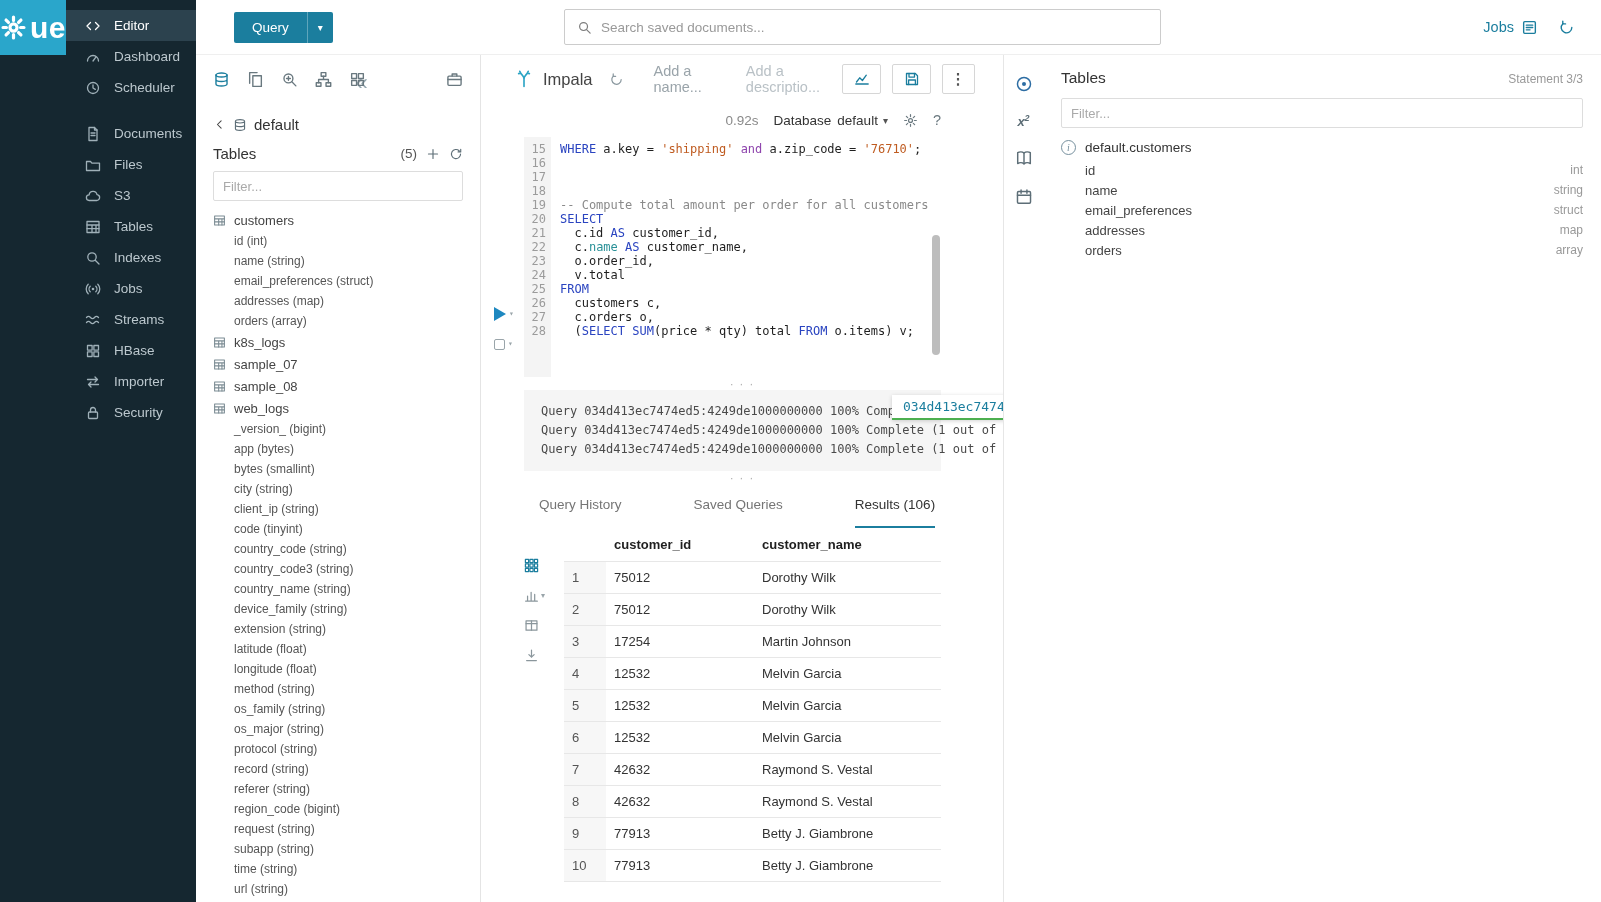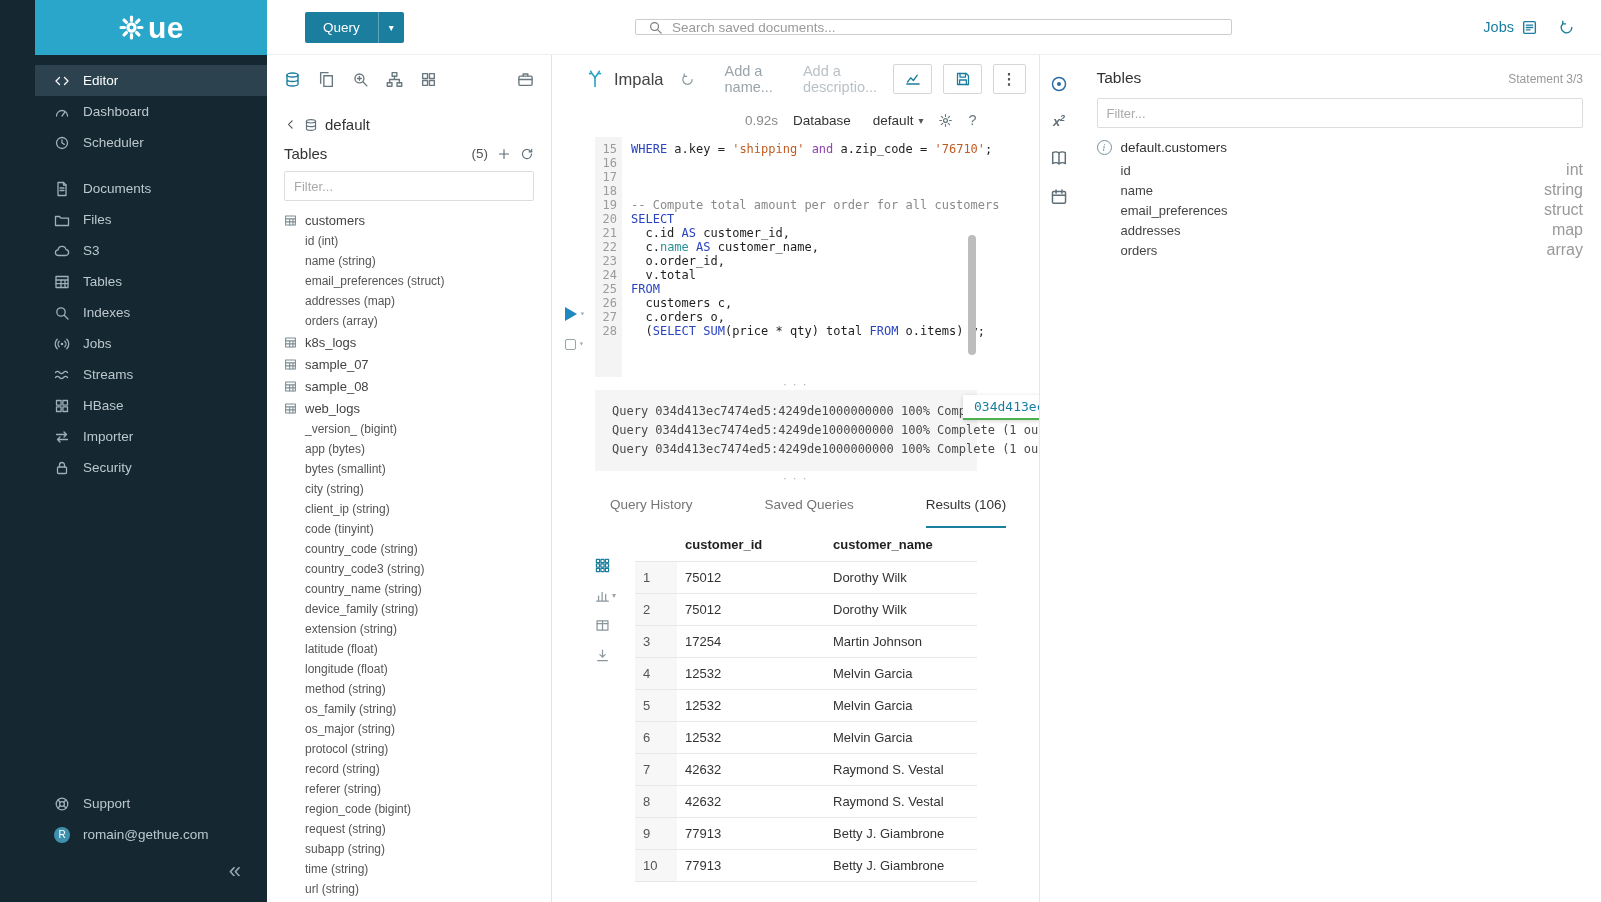--- a/index.html
+++ b/index.html
@@ -4,41 +4,41 @@
 <style>
   *{margin:0;padding:0;box-sizing:border-box;}
   html,body{width:1601px;height:902px;overflow:hidden;background:#fff;
     font-family:"Liberation Sans",sans-serif;font-size:13px;color:#333;}
   svg{display:block;}
   .icon svg{width:16px;height:16px;}
 
   .app{display:flex;height:100%;}
 
   
-  .sidebar{width:267px;flex-shrink:0;background:var(--sidebar-bg,#152730);color:#b9c6cd;display:flex;flex-direction:column;padding-left:35px;}
+  .sidebar{width:196px;flex-shrink:0;background:var(--sidebar-bg,#152730);color:#b9c6cd;display:flex;flex-direction:row;}
   .logo{height:55px;background:var(--brand,#2aa6cb);display:flex;align-items:center;justify-content:center;gap:3px;color:#fff;cursor:pointer;}
   .logo .icon svg{width:27px;height:27px;stroke-width:1.9;}
   .logo-text{font-size:30px;font-weight:bold;letter-spacing:.5px;line-height:1;}
   .nav{padding-top:10px;flex:1;}
   .nav-item{display:flex;align-items:center;gap:13px;height:31px;padding:0 19px;font-size:13.5px;color:#bcc8ce;cursor:pointer;white-space:nowrap;}
   .nav-item .icon{width:16px;flex-shrink:0;color:#9fb0b8;}
   .nav-item.active{background:var(--sidebar-active-bg,#2c424e);color:#fff;}
   .nav-item.active .icon{color:#fff;}
   .nav-gap{height:15px;}
   .sidebar-footer{padding-bottom:6px;}
   .avatar{width:16px;height:16px;border-radius:50%;background:#3f8fae;color:#fff;font-size:10px;display:flex;align-items:center;justify-content:center;flex-shrink:0;}
   .collapse{text-align:right;padding:10px 26px 14px;font-size:22px;color:#94a6af;cursor:pointer;line-height:1;}
 
   
   .main{flex:1;display:flex;flex-direction:column;min-width:0;}
   .topbar{height:55px;flex-shrink:0;display:flex;align-items:center;padding:0 26px 0 38px;border-bottom:1px solid #efefef;position:relative;background:#fff;}
   .query-btn{display:flex;align-items:stretch;height:31px;background:var(--accent,#1b7e9e);color:#fff;border-radius:2px;overflow:hidden;cursor:pointer;}
   .qb-label{display:flex;align-items:center;padding:0 18px;font-size:13.5px;}
   .qb-caret{display:flex;align-items:center;padding:0 10px;border-left:1px solid rgba(255,255,255,.3);font-size:10px;}
-  .search-box{position:absolute;left:368px;width:597px;height:16px;border:1px solid #ccc;border-radius:2px;display:flex;align-items:center;gap:9px;padding:0 12px;background:#fff;}
+  .search-box{position:absolute;left:368px;width:597px;height:36px;border:1px solid #ccc;border-radius:2px;display:flex;align-items:center;gap:9px;padding:0 12px;background:#fff;}
   .search-box .icon{color:#7d7d7d;}
   .search-box .icon svg{width:15px;height:15px;}
   .search-box input{border:none;outline:none;flex:1;font-size:13.5px;font-family:inherit;color:#333;background:transparent;}
   .search-box input::placeholder{color:#999;}
   .top-right{margin-left:auto;display:flex;align-items:center;gap:20px;color:var(--accent,#1b7e9e);}
   .jobs-link{display:flex;align-items:center;gap:7px;font-size:14.5px;cursor:pointer;}
   .jobs-link .icon svg,.top-right .hist svg{width:17px;height:17px;}
   .top-right .hist{cursor:pointer;}
 
   .content{flex:1;display:flex;min-height:0;}
@@ -79,21 +79,21 @@
   .ed-hist{color:#8a989f;cursor:pointer;}
   .ed-hist svg{width:15px;height:15px;}
   .ed-name{color:#9aa4aa;font-size:14.5px;margin-left:14px;cursor:text;}
   .ed-desc{color:#b9c1c6;font-size:14.5px;margin-left:14px;cursor:text;}
   .ed-actions{margin-left:auto;display:flex;gap:11px;align-items:center;}
   .ed-btn{width:39px;height:30px;border:1px solid #d6d6d6;border-radius:2px;background:#fff;display:flex;align-items:center;justify-content:center;color:var(--accent,#1b7e9e);cursor:pointer;}
   .ed-btn svg{width:16px;height:16px;}
   .ed-btn.kebab{width:33px;color:#555;font-size:15px;font-weight:bold;letter-spacing:1px;}
   .ed-toolbar{height:34px;flex-shrink:0;display:flex;align-items:center;justify-content:flex-end;gap:15px;padding-right:62px;font-size:13.5px;}
   .exec-time{color:#8a8a8a;}
-  .db-select{display:flex;align-items:center;gap:22px;color:#333;}
+  .db-select{display:flex;align-items:center;gap:6px;color:#333;}
   .db-select .val{display:flex;align-items:center;gap:5px;cursor:pointer;}
   .db-select .caret{font-size:10px;color:#555;}
   .ed-toolbar .icon{color:#6c7a81;cursor:pointer;}
   .ed-toolbar .icon svg{width:15px;height:15px;}
   .help-q{color:#6c7a81;font-size:14.5px;cursor:pointer;}
 
   .code-area{height:240px;flex-shrink:0;display:flex;position:relative;font-family:"DejaVu Sans Mono",monospace;font-size:12px;line-height:14px;}
   .exec-rail{width:43px;flex-shrink:0;position:relative;}
   .play-btn{position:absolute;left:13px;top:170px;display:flex;align-items:center;cursor:pointer;}
   .tri{width:0;height:0;border-left:12px solid var(--play-blue,#1e88c0);border-top:7px solid transparent;border-bottom:7px solid transparent;}
@@ -149,21 +149,21 @@
   .fx-icon{font-size:13px;font-style:italic;font-weight:bold;color:#5d6e77;cursor:pointer;line-height:1;}
   .fx-icon sup{font-size:9px;}
   .right-panel{flex:1;min-width:0;padding:14px 18px;overflow:hidden;}
   .rp-head{display:flex;align-items:baseline;justify-content:space-between;margin-bottom:11px;}
   .rp-title{font-size:15.5px;color:#333;}
   .rp-statement{font-size:12px;color:#999;}
   .rp-table-row{display:flex;align-items:center;gap:9px;height:26px;margin-top:6px;font-size:13.5px;color:#333;cursor:pointer;}
   .info-badge{width:15px;height:15px;border-radius:50%;border:1px solid #76909e;color:#76909e;font-size:10px;font-style:italic;font-family:"Liberation Serif",serif;display:flex;align-items:center;justify-content:center;flex-shrink:0;}
   .rp-col-row{display:flex;align-items:center;height:20px;padding-left:24px;font-size:13px;cursor:pointer;}
   .rp-col-name{color:#444;}
-  .rp-col-type{margin-left:auto;color:#999;font-size:16px;}
+  .rp-col-type{margin-left:auto;color:#999;font-size:12px;}
 </style>
 </head>
 <body>
 
 <div class="app">
 
   <aside class="sidebar">
     <div class="logo">
       <span class="icon">
           <svg viewBox="0 0 16 16" fill="none" stroke="currentColor" stroke-width="1.3" stroke-linecap="round" stroke-linejoin="round">

